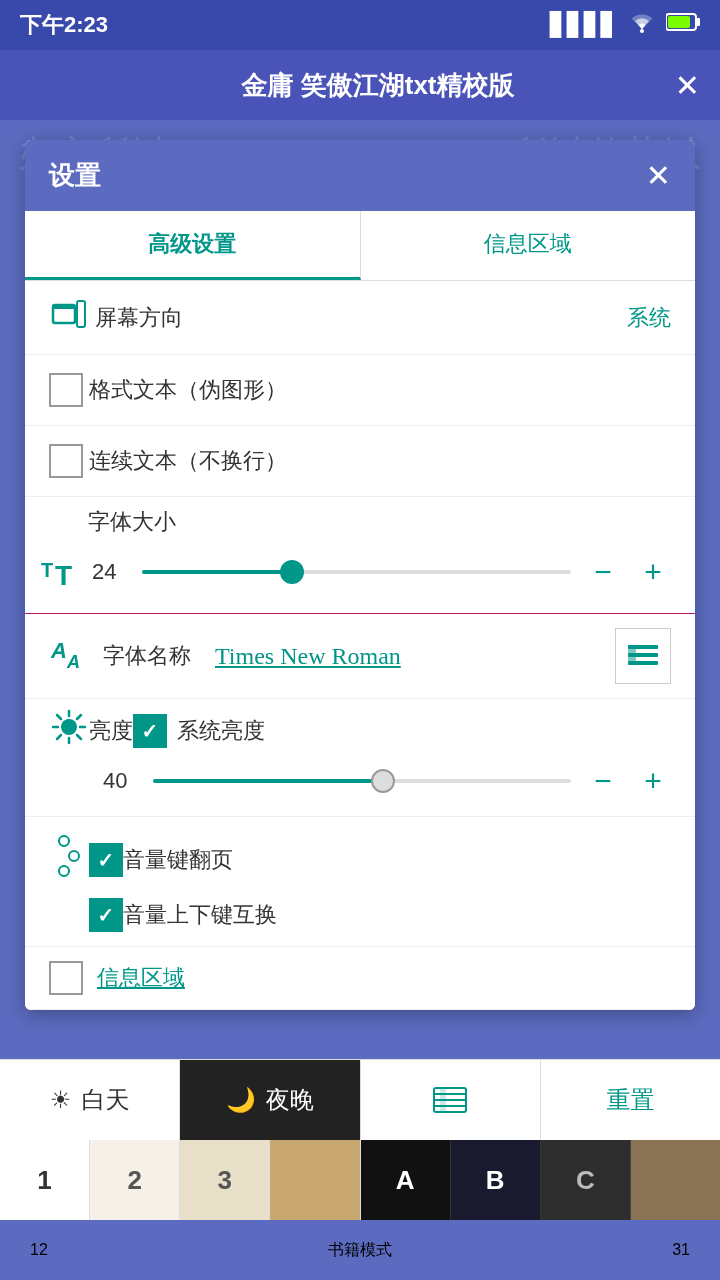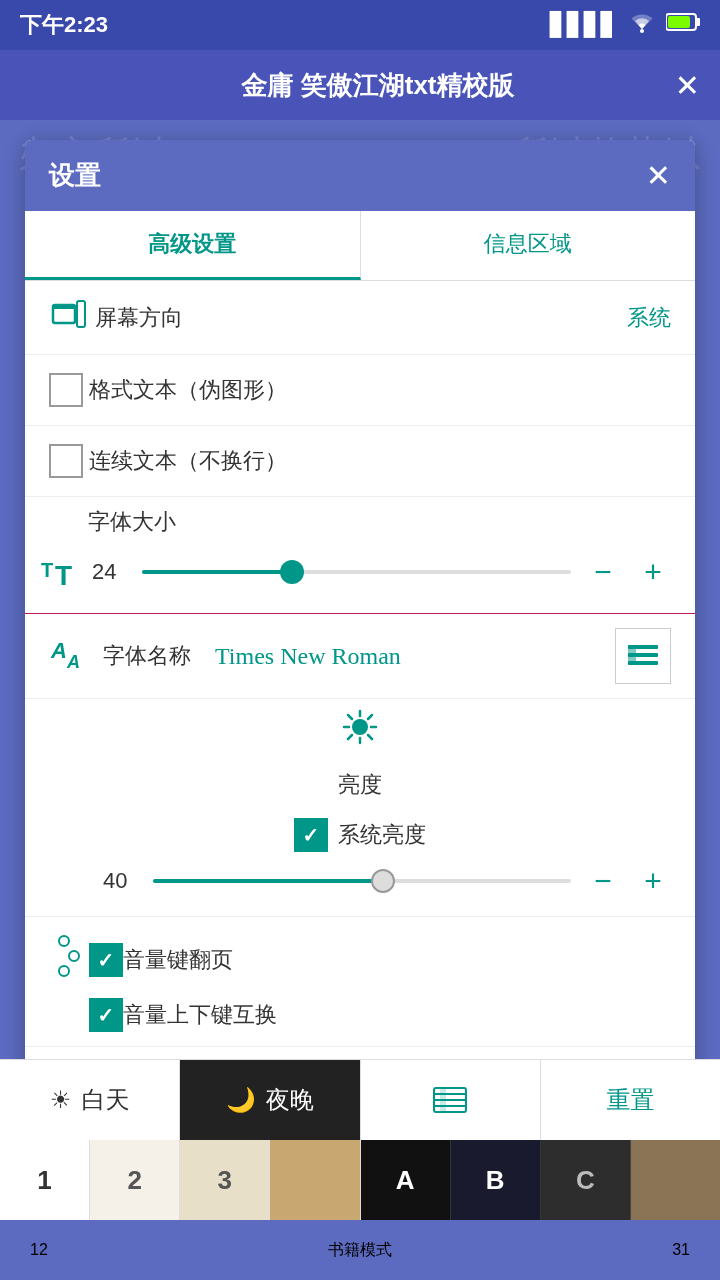--- a/index.html
+++ b/index.html
@@ -252,20 +252,21 @@
       font-style: italic;
     }
     .font-name-label {
       font-size: 22px;
       color: #333;
       margin-right: 10px;
     }
     .font-name-value {
       font-size: 24px;
       color: #009688;
+      text-decoration: underline;
       flex: 1;
       font-family: 'Times New Roman', Times, serif;
     }
     .font-name-btn {
       width: 56px;
       height: 56px;
       background: white;
       border: 1px solid #ccc;
       display: flex;
       align-items: center;
@@ -275,23 +276,22 @@
     }
 
     
     .brightness-section {
       padding: 10px 24px 18px 24px;
       border-bottom: 1px solid #eee;
     }
     .brightness-top-row {
       display: flex;
       align-items: center;
-      gap: 18px;
+      gap: 0;
       margin-bottom: 12px;
-      flex-direction: column;
     }
     .brightness-icon {
       font-size: 28px;
       color: #009688;
       width: 40px;
       text-align: center;
     }
     .brightness-label {
       font-size: 22px;
       color: #333;

